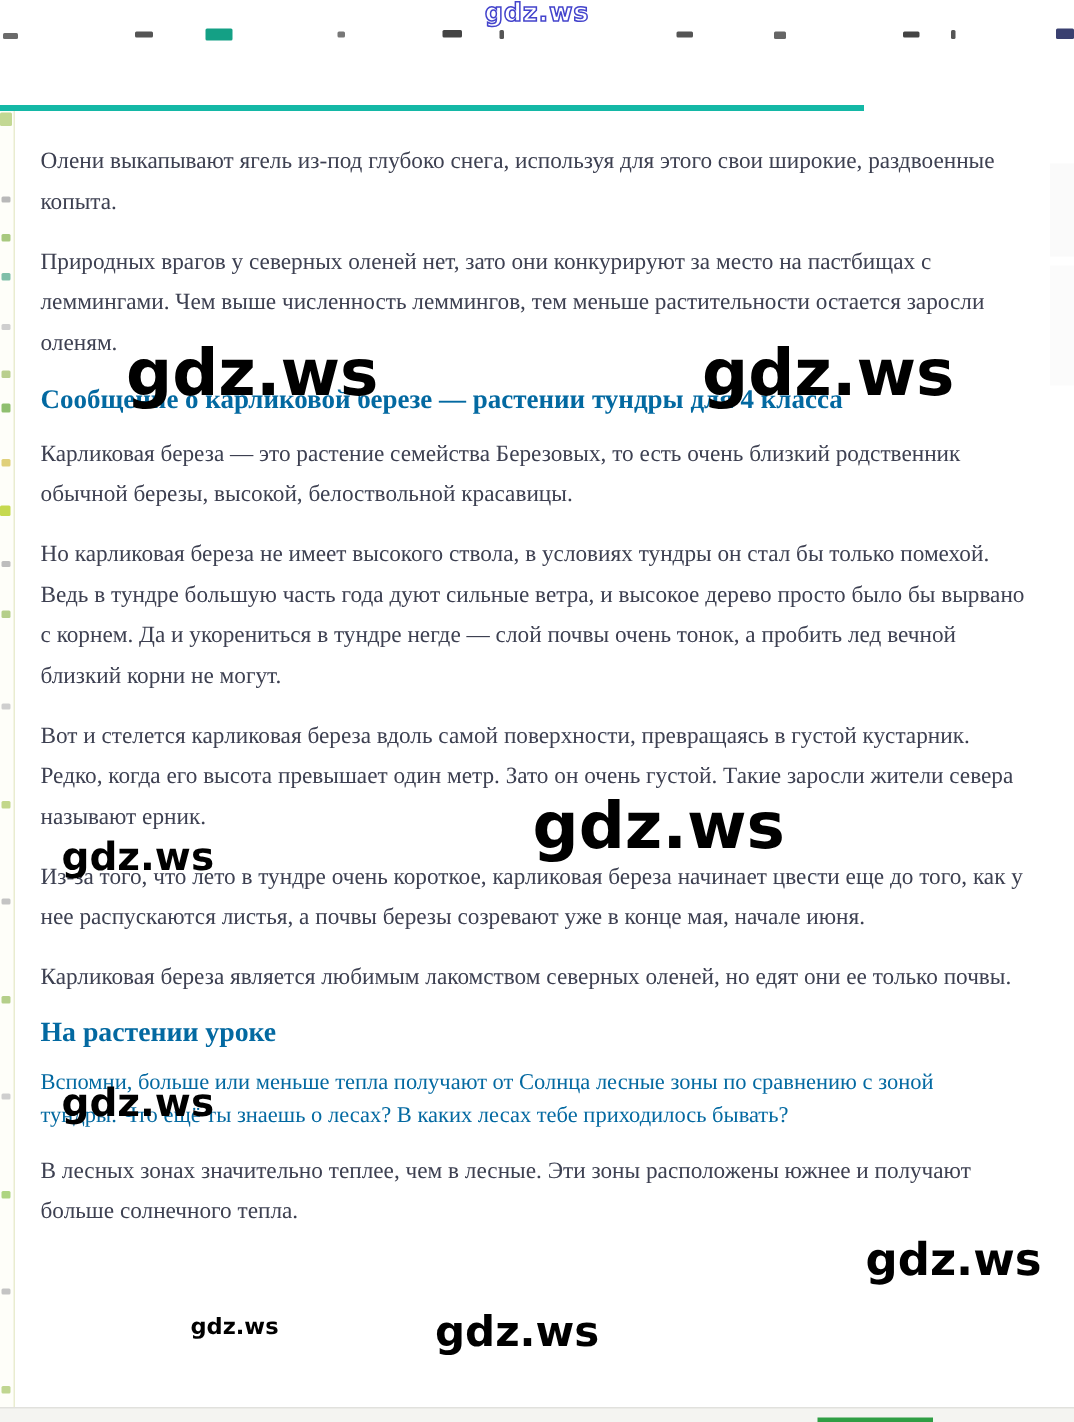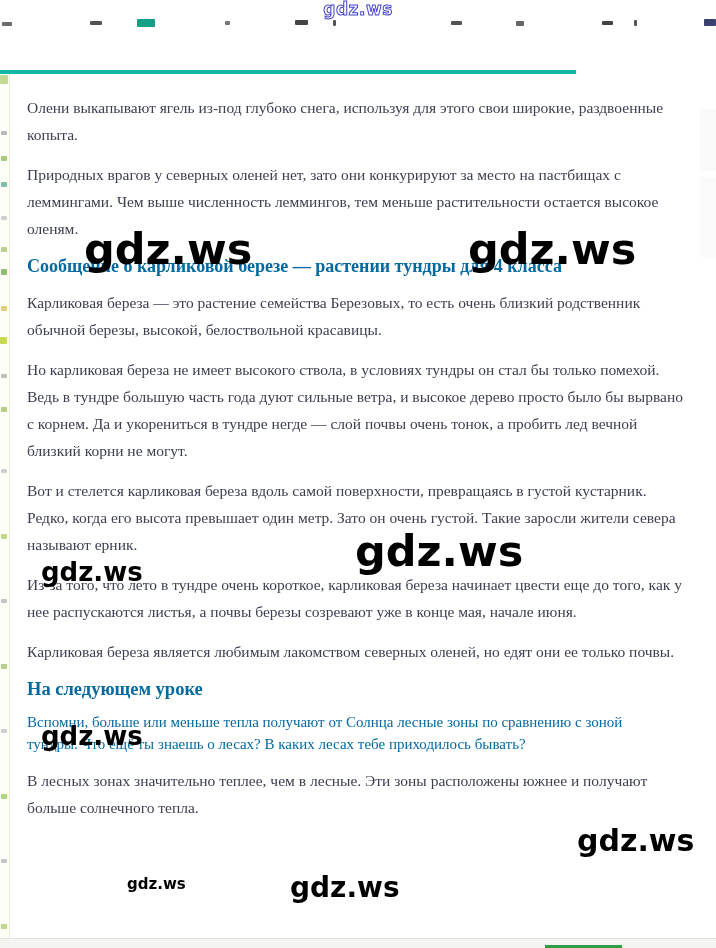--- a/index.html
+++ b/index.html
@@ -92,28 +92,28 @@
       <div class="frag" style="left:1px;top:720px;width:6px;height:5px;background:#aed581;"></div>
       <div class="frag" style="left:1px;top:785px;width:6px;height:4px;background:#c4c4c4;"></div>
       <div class="frag" style="left:1px;top:850px;width:6px;height:5px;background:#c0d690;"></div>
     </div>
 
     <div class="faint" style="left:700px;top:35px;width:16px;height:62px;"></div>
     <div class="faint" style="left:700px;top:103px;width:16px;height:80px;background:#fbfbfb;"></div>
 
     <div class="article">
       <p>Олени выкапывают ягель из-под глубоко снега, используя для этого свои широкие, раздвоенные копыта.</p>
-      <p>Природных врагов у северных оленей нет, зато они конкурируют за место на пастбищах с леммингами. Чем выше численность леммингов, тем меньше растительности остается высокое оленям.</p>
+      <p>Природных врагов у северных оленей нет, зато они конкурируют за место на пастбищах с леммингами. Чем выше численность леммингов, тем меньше растительности остается заросли оленям.</p>
       <h2 class="h-birch">Сообщение о карликовой березе — растении тундры для 4 класса</h2>
       <p>Карликовая береза — это растение семейства Березовых, то есть очень близкий родственник обычной березы, высокой, белоствольной красавицы.</p>
       <p>Но карликовая береза не имеет высокого ствола, в условиях тундры он стал бы только помехой. Ведь в тундре большую часть года дуют сильные ветра, и высокое дерево просто было бы вырвано с корнем. Да и укорениться в тундре негде — слой почвы очень тонок, а пробить лед вечной близкий корни не могут.</p>
       <p>Вот и стелется карликовая береза вдоль самой поверхности, превращаясь в густой кустарник. Редко, когда его высота превышает один метр. Зато он очень густой. Такие заросли жители севера называют ерник.</p>
       <p>Из-за того, что лето в тундре очень короткое, карликовая береза начинает цвести еще до того, как у нее распускаются листья, а почвы березы созревают уже в конце мая, начале июня.</p>
       <p>Карликовая береза является любимым лакомством северных оленей, но едят они ее только почвы.</p>
-      <h2 class="h-next">На следующем уроке</h2>
+      <h2 class="h-next">На растении уроке</h2>
       <h2 class="h-question">Вспомни, больше или меньше тепла получают от Солнца лесные зоны по сравнению с зоной тундры. Что ещё ты знаешь о лесах? В каких лесах тебе приходилось бывать?</h2>
       <p>В лесных зонах значительно теплее, чем в лесные. Эти зоны расположены южнее и получают больше солнечного тепла.</p>
     </div>
 
     <div class="cut" style="left:30px;top:901px;width:9px;height:3px;"></div>
     <div class="cut" style="left:172px;top:899px;width:5px;height:5px;"></div>
     <div class="cut" style="left:468px;top:900px;width:17px;height:4px;"></div>
   </div>
 
   <span class="wm wm1">gdz.ws</span>

